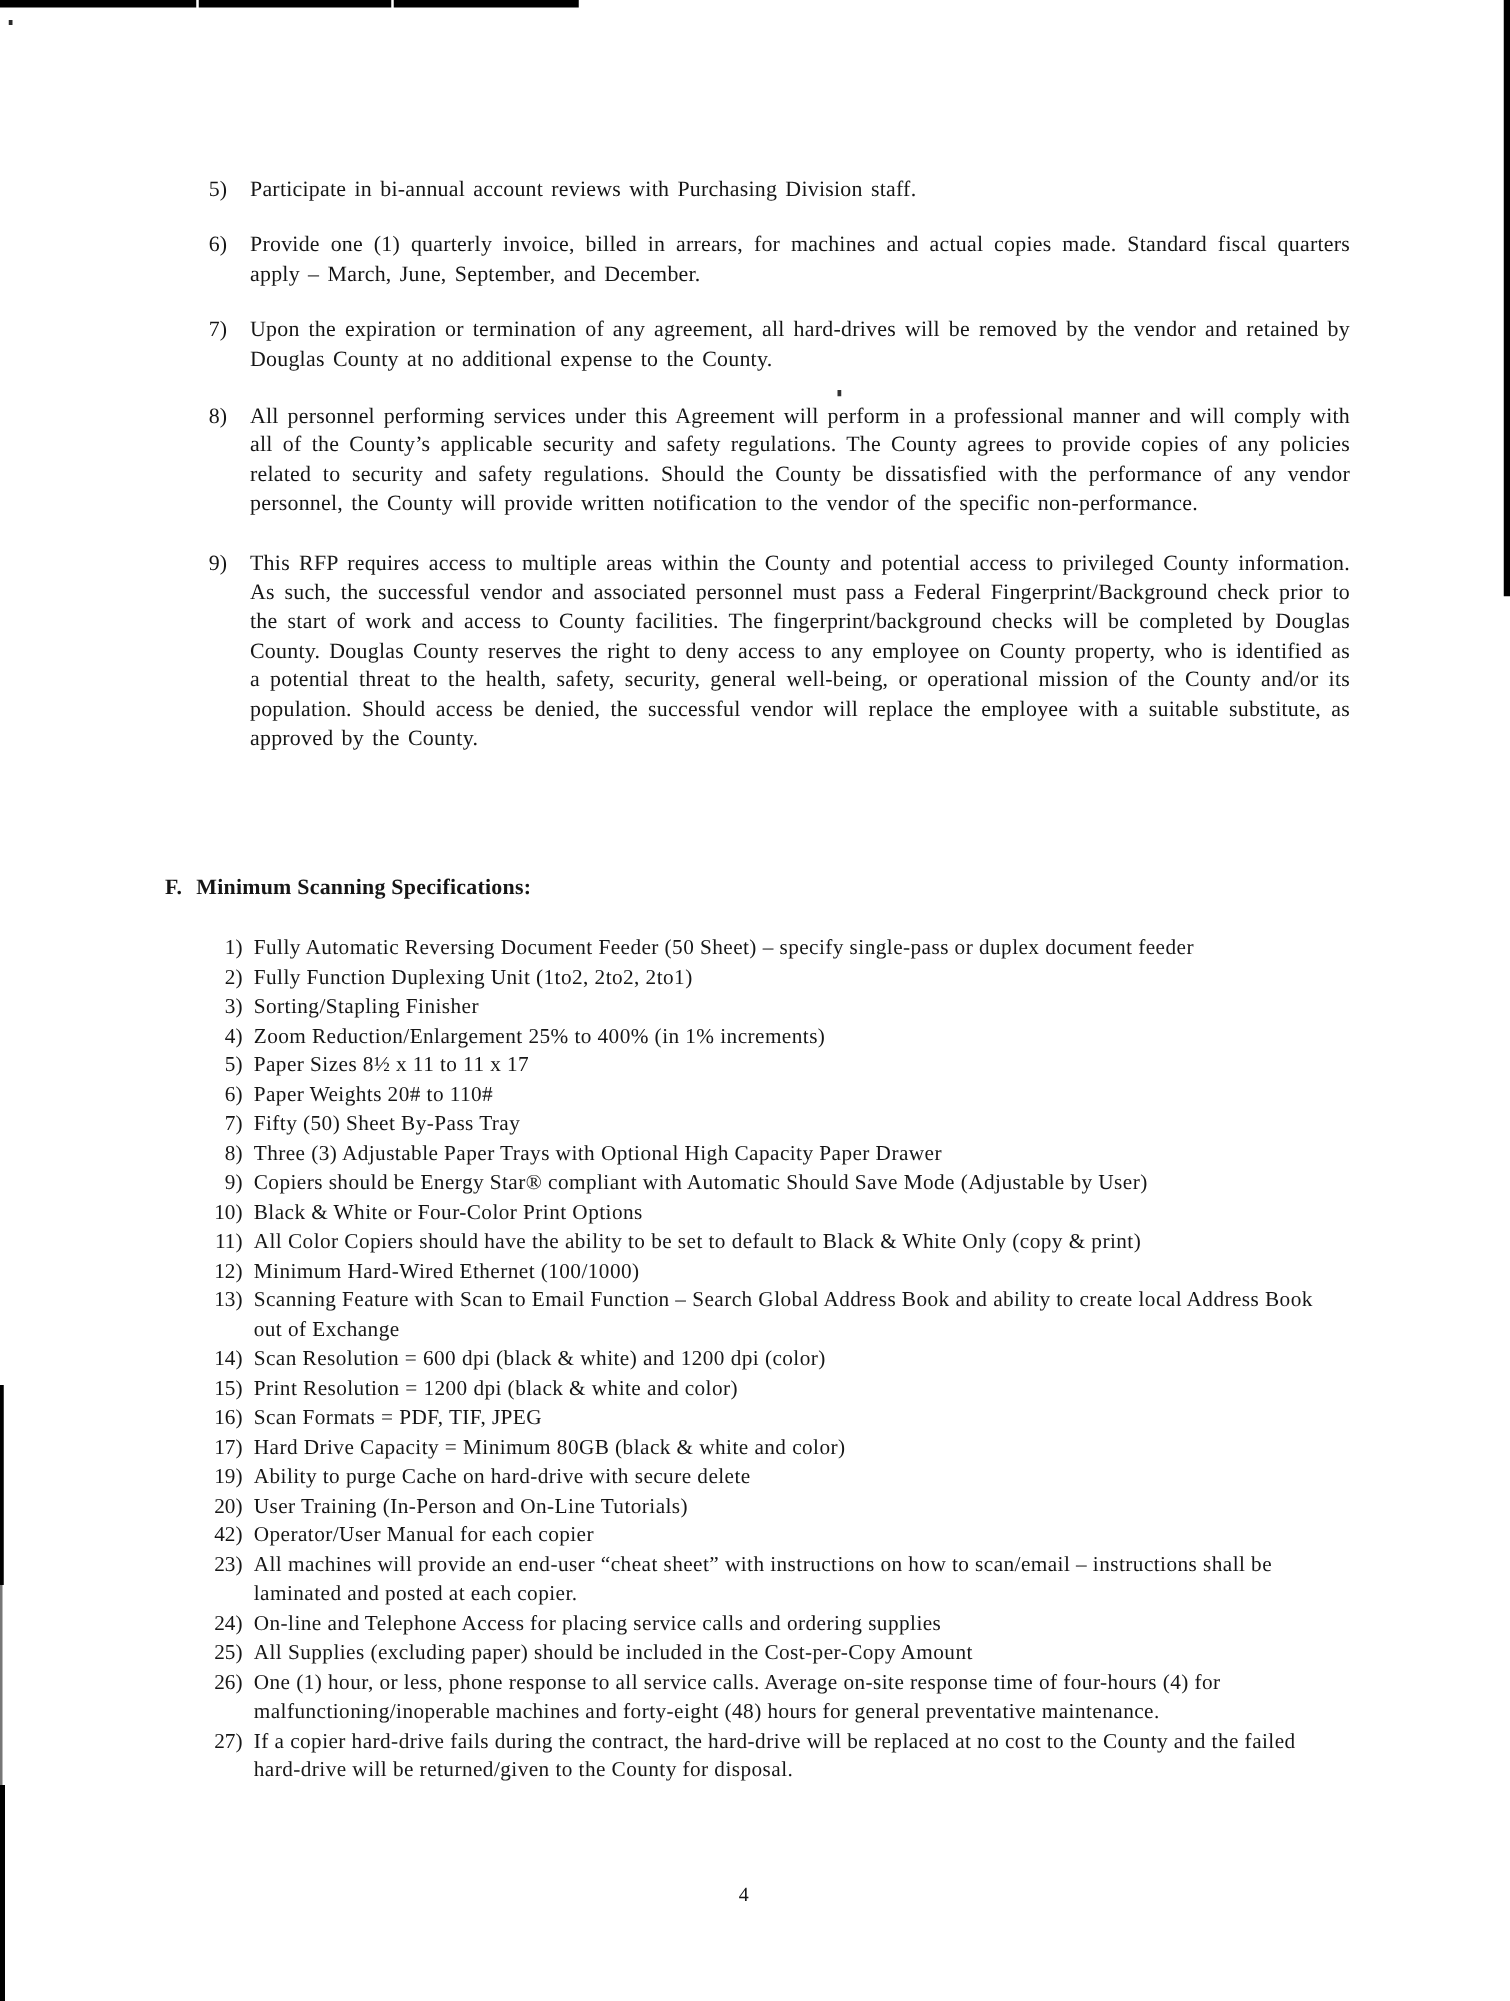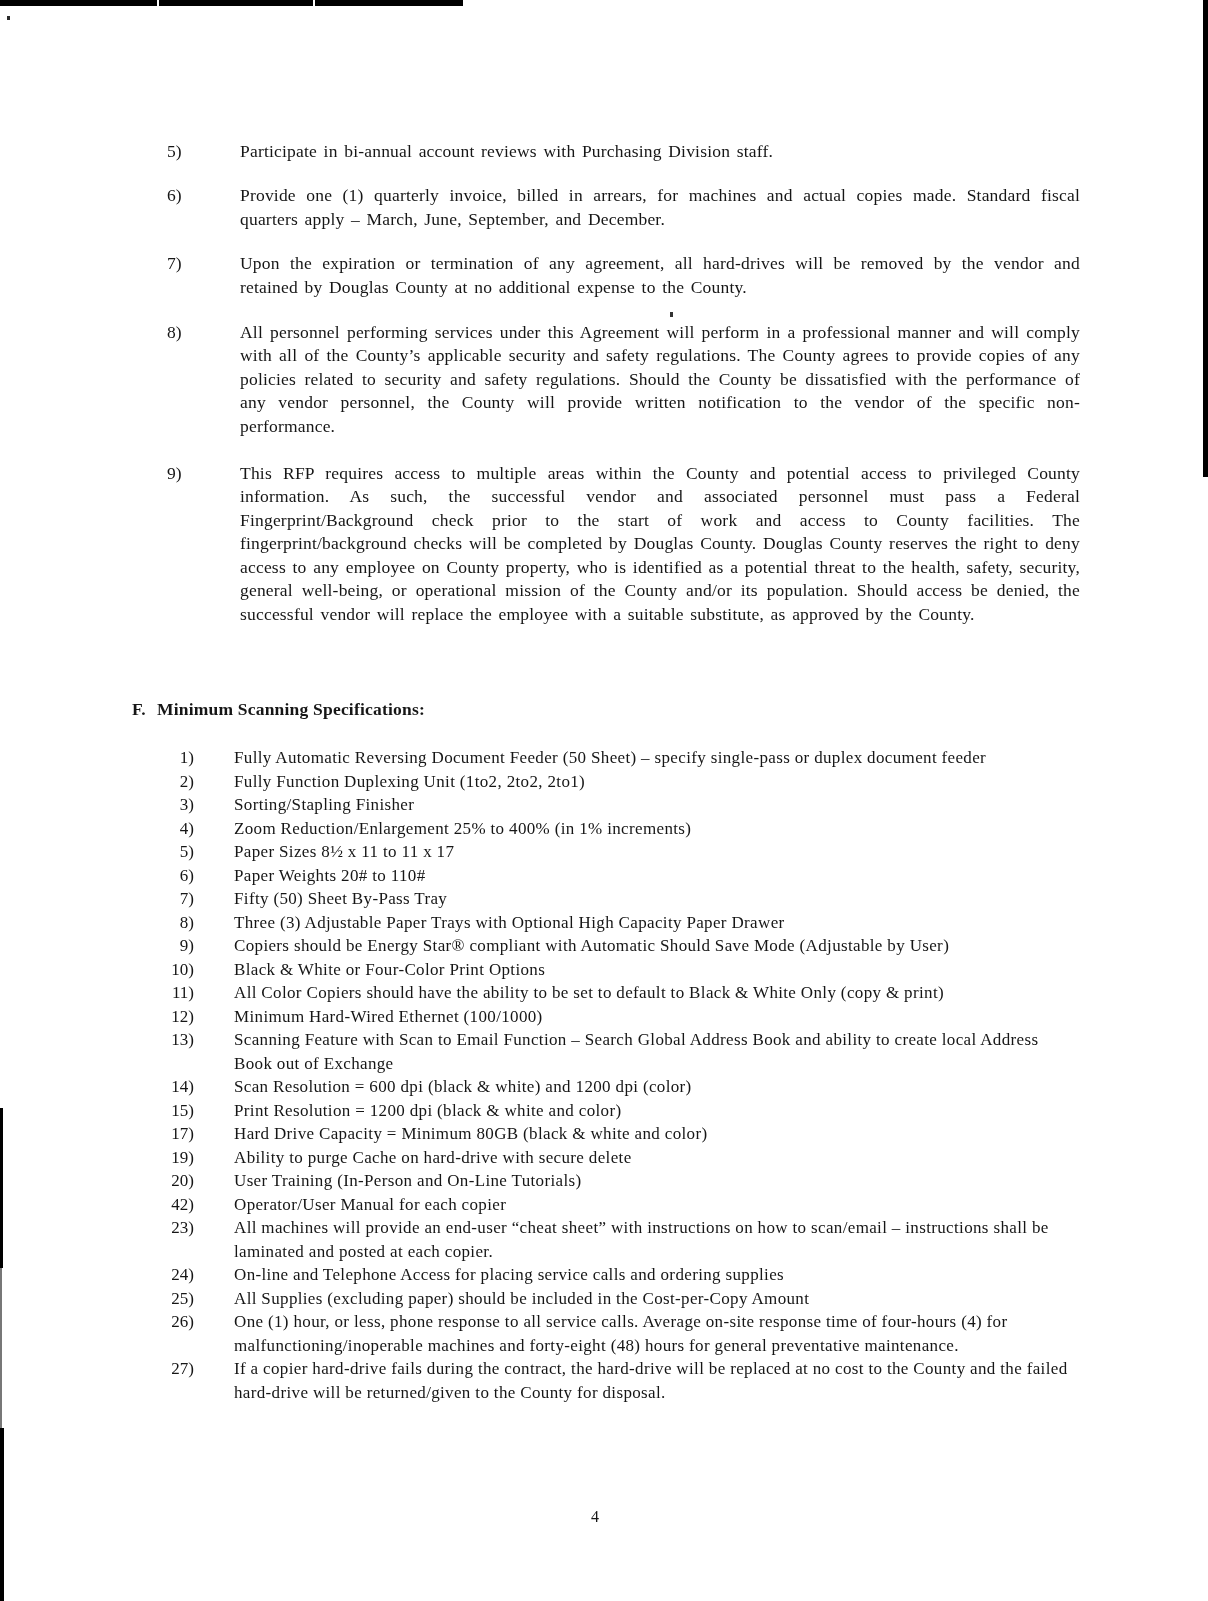--- a/index.html
+++ b/index.html
@@ -17,38 +17,38 @@
   .upper {
     position:absolute; top:140px; left:167px; right:128px;
     font-size:17.5px; line-height:23.4px;
     word-spacing:2px; letter-spacing:0.2px;
   }
   .u-item { display:flex; }
   .u-item + .u-item { margin-top:21px; }
   .u-item.gap8 { margin-top:22px; }
   .u-item.gap9 { margin-top:24px; }
   .u-num { flex:0 0 33px; word-spacing:0; letter-spacing:0; }
-  .u-text { flex:1; text-align:justify;margin-left:40px; }
+  .u-text { flex:1; text-align:justify; }
 
   
   .fheader {
     position:absolute; top:698px; left:132px; right:128px;
     display:flex; font-weight:bold; font-size:17.5px; line-height:23px;
     letter-spacing:0.2px;
   }
   .f-letter { flex:0 0 25px; }
 
   
   .specs {
     position:absolute; top:746px; left:160px; right:132px;
     font-size:17px; line-height:23.5px; letter-spacing:0.35px;
   }
   .s-item { display:flex; }
   .s-num { flex:0 0 34px; text-align:right; letter-spacing:0; }
-  .s-text { flex:1; padding-left:9px;margin-left:31px; }
+  .s-text { flex:1; padding-left:9px; }
 
   .pagenum {
     position:absolute; top:1508px; left:0; width:1190px;
     text-align:center; font-size:16px;
   }
 
   
   .art { position:absolute; background:#000; }
 </style>
 </head>
@@ -169,20 +169,24 @@
       <div class="s-item">
         <span class="s-num">14)</span>
         <span class="s-text">Scan Resolution = 600 dpi (black &amp; white) and 1200 dpi (color)</span>
       </div>
 
       <div class="s-item">
         <span class="s-num">15)</span>
         <span class="s-text">Print Resolution = 1200 dpi (black &amp; white and color)</span>
       </div>
 
+      <div class="s-item">
+        <span class="s-num">16)</span>
+        <span class="s-text">Scan Formats = PDF, TIF, JPEG</span>
+      </div>
 
       <div class="s-item">
         <span class="s-num">17)</span>
         <span class="s-text">Hard Drive Capacity = Minimum 80GB (black &amp; white and color)</span>
       </div>
 
 
       <div class="s-item">
         <span class="s-num">19)</span>
         <span class="s-text">Ability to purge Cache on hard-drive with secure delete</span>

